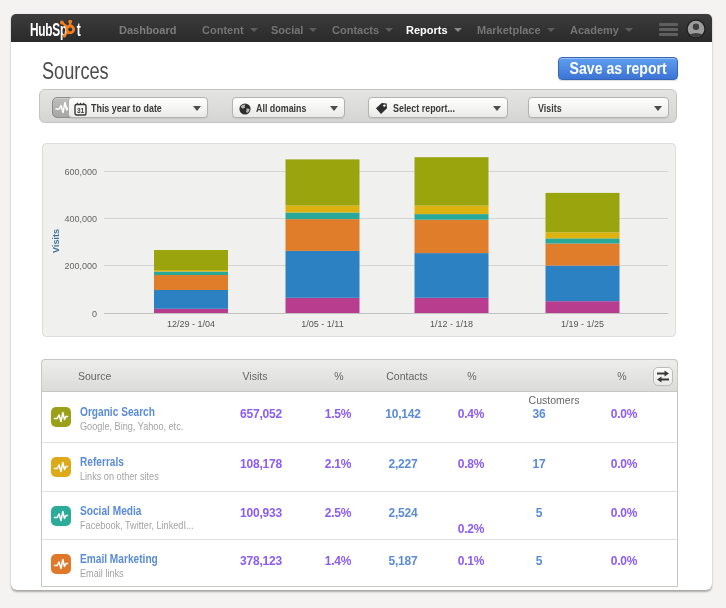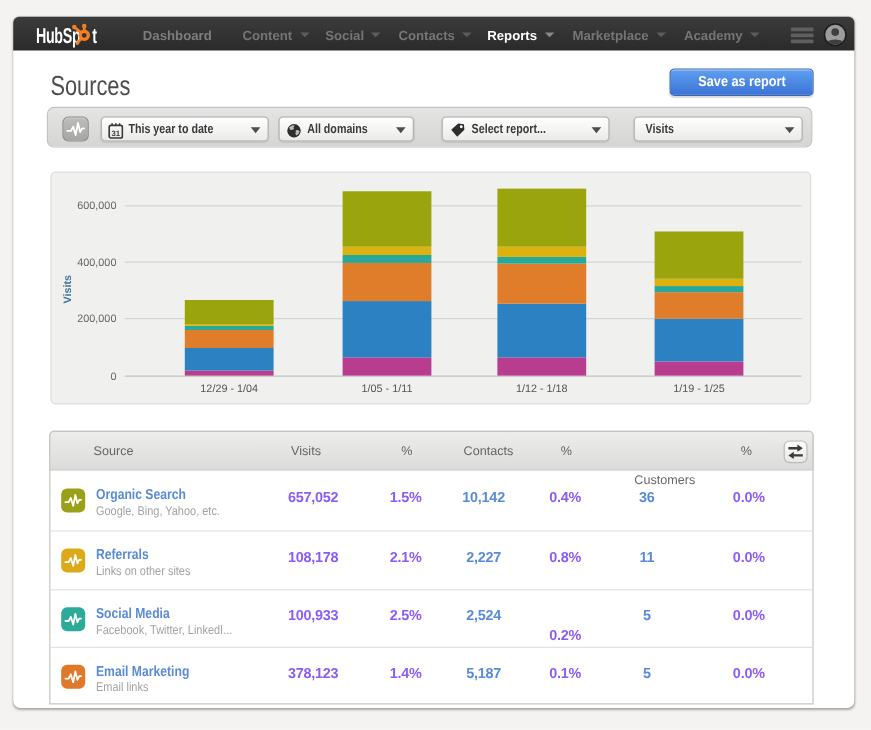--- a/index.html
+++ b/index.html
@@ -6,21 +6,21 @@
 html,body { width:726px; height:608px; background:#f4f3f1; font-family:"Liberation Sans", sans-serif; overflow:hidden; }
 .abs { position:absolute; }
 #sheet { position:absolute; left:11px; top:14px; width:701px; height:576px; background:#fff; border-radius:5px 5px 6px 6px; box-shadow:0 1.5px 2px rgba(0,0,0,0.3), 0 0 1px rgba(0,0,0,0.15); }
 #nav { position:absolute; left:11px; top:14px; width:701px; height:28px; background:linear-gradient(#3c3c3c,#2a2a2a); border-radius:5px 5px 0 0; }
 .navitem { position:absolute; top:23.5px; font-size:11px; font-weight:bold; color:#757575; white-space:nowrap;padding-left:12px; }
 .navitem .arr { display:inline-block; width:0; height:0; border-left:4px solid transparent; border-right:4px solid transparent; border-top:4px solid #5d5d5d; margin-left:6px; vertical-align:2px; }
 #logo { position:absolute; left:30px; top:19.5px; color:#fff; font-size:18px; font-weight:bold; transform:scaleX(0.66); transform-origin:left top; letter-spacing:-0.4px; white-space:nowrap; }
 .hamb { position:absolute; left:659px; top:23px; width:19px; }
 .hamb div { height:3px; background:#5f5f5f; margin-bottom:2px; border-radius:1px; }
 #title { position:absolute; left:42px; top:58px; font-size:23px; color:#4d4d4d; transform:scaleX(0.79); transform-origin:left top; }
-#savebtn { position:absolute; left:558px; top:57px; width:120px; height:23px; border-radius:4px; background:linear-gradient(#5f9ff0,#3c73d6); border:1px solid #3866b3; color:#fff; font-size:12px; font-weight:bold; text-align:center; line-height:21px; box-shadow:inset 0 1px 0 rgba(255,255,255,0.35), 0 1px 1px rgba(0,0,0,0.15); }
+#savebtn { position:absolute; left:558px; top:57px; width:120px; height:23px; border-radius:4px; background:linear-gradient(#5f9ff0,#3c73d6); border:1px solid #3866b3; color:#fff; font-size:16px; font-weight:bold; text-align:center; line-height:21px; box-shadow:inset 0 1px 0 rgba(255,255,255,0.35), 0 1px 1px rgba(0,0,0,0.15); }
 #filterbar { position:absolute; left:39px; top:89px; width:638px; height:34px; background:linear-gradient(#e4e4e2,#d5d5d3); border:1px solid #c3c3c1; border-radius:6px; }
 #pulsebtn { position:absolute; left:52px; top:97px; width:22px; height:21px; background:linear-gradient(#bdbdbb,#a6a6a4); border:1px solid #8d8d8b; border-radius:5px; box-shadow:inset 0 1px 0 rgba(255,255,255,0.25); }
 .dd { position:absolute; top:97px; height:21px; background:linear-gradient(#ffffff,#eaeae8); border:1px solid #b2b2b0; border-radius:4px; box-shadow:0 1px 1px rgba(0,0,0,0.08); }
 .dd .txt { position:absolute; top:4px; font-size:11px; font-weight:bold; color:#3a3a3a; white-space:nowrap; transform:scaleX(0.81); transform-origin:left top; }
 .dd .caret { position:absolute; right:6px; top:8px; width:0; height:0; border-left:4.5px solid transparent; border-right:4.5px solid transparent; border-top:5px solid #4d4d4d; }
 #chart { position:absolute; left:42px; top:143px; width:634px; height:194px; background:#f0f0ee; border:1px solid #dddddb; border-radius:4px; }
 #tbl { position:absolute; left:41px; top:359px; width:637px; height:228px; border:1px solid #c6c6c4; border-radius:4px 4px 0 0; background:#fff; }
 #thead { position:absolute; left:41px; top:359px; width:637px; height:33px; background:linear-gradient(#ededeb,#dbdbd9); border:1px solid #c6c6c4; border-radius:4px 4px 0 0; }
 .th { position:absolute; top:370px; font-size:10.5px; color:#666; }
 .thc { transform:translateX(-50%); }
@@ -72,21 +72,21 @@
       <circle cx="10" cy="7.7" r="3.2"></circle>
       <path d="M1 20 L1 16.8 Q10 11.2 19 16.8 L19 20 Z"></path>
     </g>
   </svg>
 <div id="title">Sources</div>
 <div id="savebtn"><span style="display:inline-block; transform:scaleX(0.88); transform-origin:center top;">Save as report</span></div>
 <div id="filterbar"></div>
 <div id="pulsebtn"><svg width="20" height="19" viewBox="0 0 20 19">
       <polyline points="3,11 6.2,11 8,7.5 10,14.5 12,4.5 13.8,12 15.5,9 17,9" fill="none" stroke="#fff" stroke-width="1.5" stroke-linecap="round" stroke-linejoin="round"></polyline>
     </svg></div>
-<div class="dd" style="left:84px; width:140px;">
+<div class="dd" style="left:68px; width:140px;">
   <svg class="abs" style="left:5px; top:3.5px;" width="13" height="14" viewBox="0 0 13 14">
       <rect x="1" y="2.5" width="11" height="10.5" rx="1.5" fill="none" stroke="#3a3a3a" stroke-width="1.4"></rect>
       <line x1="3.4" y1="0.8" x2="3.4" y2="3" stroke="#3a3a3a" stroke-width="1.3"></line>
       <line x1="6.5" y1="0.8" x2="6.5" y2="3" stroke="#3a3a3a" stroke-width="1.3"></line>
       <line x1="9.6" y1="0.8" x2="9.6" y2="3" stroke="#3a3a3a" stroke-width="1.3"></line>
       <text x="6.5" y="11.2" font-size="6.5" font-weight="bold" fill="#3a3a3a" text-anchor="middle" font-family="Liberation Sans">31</text>
     </svg>
   <div class="txt" style="left:22px;">This year to date</div>
     <div class="caret"></div>
 </div>
@@ -183,21 +183,21 @@
 <div class="rowline" style="top:442px;"></div>
 <div class="ricon" style="top:457px; background:#dca918;"><svg width="20" height="20" viewBox="0 0 20 19">
         <polyline points="3.5,11 6.2,11 8,7.5 10,14 11.8,5 13.5,12 15,9 16.5,9" fill="none" stroke="#fff" stroke-width="1.5" stroke-linecap="round" stroke-linejoin="round"></polyline>
       </svg></div>
 <div class="rtitle" style="top:455px;">Referrals</div>
 <div class="rsub" style="top:470px;">Links on other sites</div>
 <div class="num" style="left:261px; top:457px;">108,178</div>
 <div class="num" style="left:338px; top:457px;">2.1%</div>
 <div class="bnum" style="left:403px; top:457px;">2,227</div>
 <div class="num" style="left:471px; top:457px;">0.8%</div>
-<div class="bnum" style="left:539px; top:457px;">11</div>
+<div class="bnum" style="left:539px; top:457px;">17</div>
 <div class="num" style="left:624px; top:457px;">0.0%</div>
 <div class="rowline" style="top:490.5px;"></div>
 <div class="ricon" style="top:505.5px; background:#2cab99;"><svg width="20" height="20" viewBox="0 0 20 19">
         <polyline points="3.5,11 6.2,11 8,7.5 10,14 11.8,5 13.5,12 15,9 16.5,9" fill="none" stroke="#fff" stroke-width="1.5" stroke-linecap="round" stroke-linejoin="round"></polyline>
       </svg></div>
 <div class="rtitle" style="top:503.5px;">Social Media</div>
 <div class="rsub" style="top:518.5px;">Facebook, Twitter, LinkedI...</div>
 <div class="num" style="left:261px; top:505.5px;">100,933</div>
 <div class="num" style="left:338px; top:505.5px;">2.5%</div>
 <div class="bnum" style="left:403px; top:505.5px;">2,524</div>

